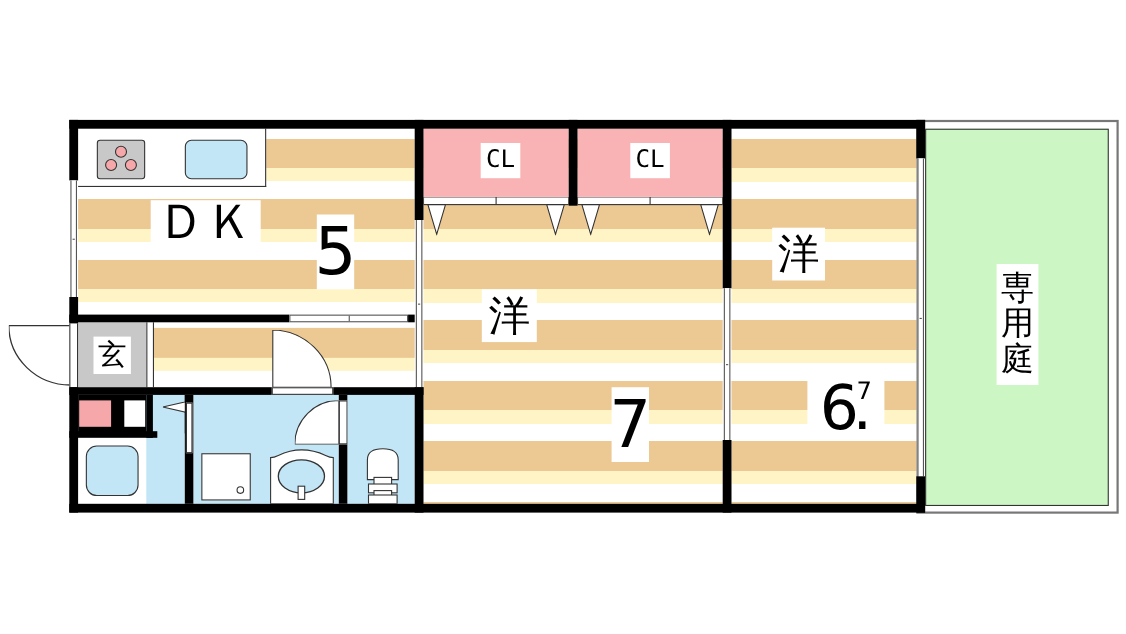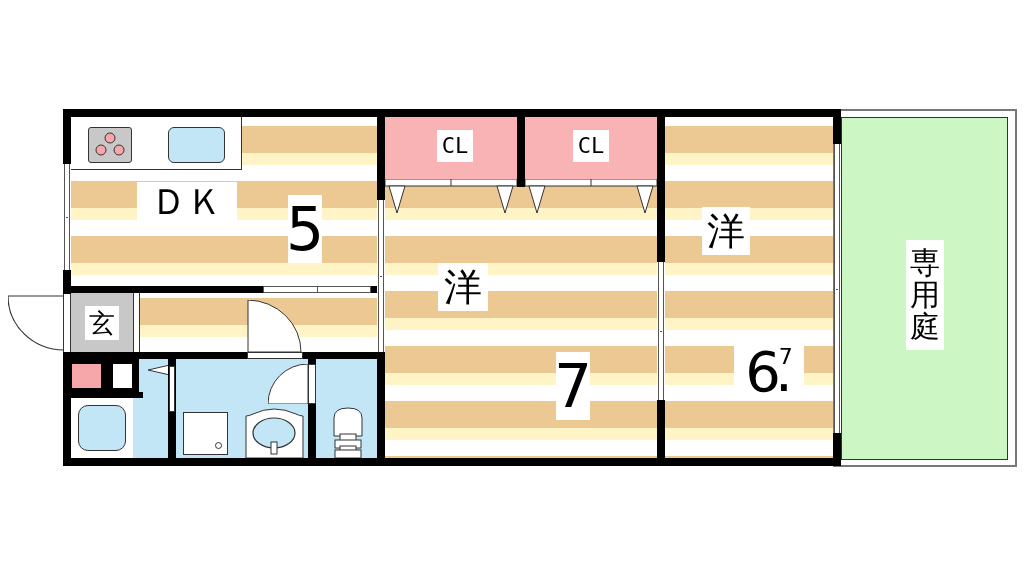--- a/index.html
+++ b/index.html
@@ -159,21 +159,21 @@
 <div class="abs wall" style="left:377px; top:109px; width:8px; height:91px;"></div>
 <div class="abs slide-v" style="left:378px; top:200px; width:6px; height:152px;"></div>
 <div class="abs wall" style="left:377px; top:352px; width:8px; height:114px;"></div>
 
 <div class="abs wall" style="left:517px; top:109px; width:8px; height:78px;"></div>
 
 <div class="abs wall" style="left:657px; top:109px; width:8px; height:153px;"></div>
 <div class="abs slide-v" style="left:658px; top:262px; width:6px; height:138px;"></div>
 <div class="abs wall" style="left:657px; top:400px; width:8px; height:66px;"></div>
 
-<div class="abs label" style="left:137px; top:182px; width:100px; height:40px; font-size:36px;">ＤＫ</div>
+<div class="abs label" style="left:137px; top:182px; width:100px; height:40px; font-size:44px;">ＤＫ</div>
 <div class="abs label" style="left:288px; top:195px; width:34px; height:68px; font-size:60px;">5</div>
 
 <div class="abs label" style="left:438px; top:263px; width:50px; height:48px; font-size:38px;">洋</div>
 <div class="abs label" style="left:556px; top:352px; width:34px; height:68px; font-size:60px;">7</div>
 
 <div class="abs label" style="left:702px; top:207px; width:48px; height:48px; font-size:38px;">洋</div>
 <div class="abs label" style="left:734px; top:343px; width:70px; height:57px; align-items:flex-start;">
   <span style="font-size:56px; line-height:57px;">6</span>
   <span style="font-size:56px; line-height:57px; margin-left:-6px;">.</span>
   <span style="font-size:22px; line-height:24px; margin-left:-14px; margin-top:2px;">7</span>

